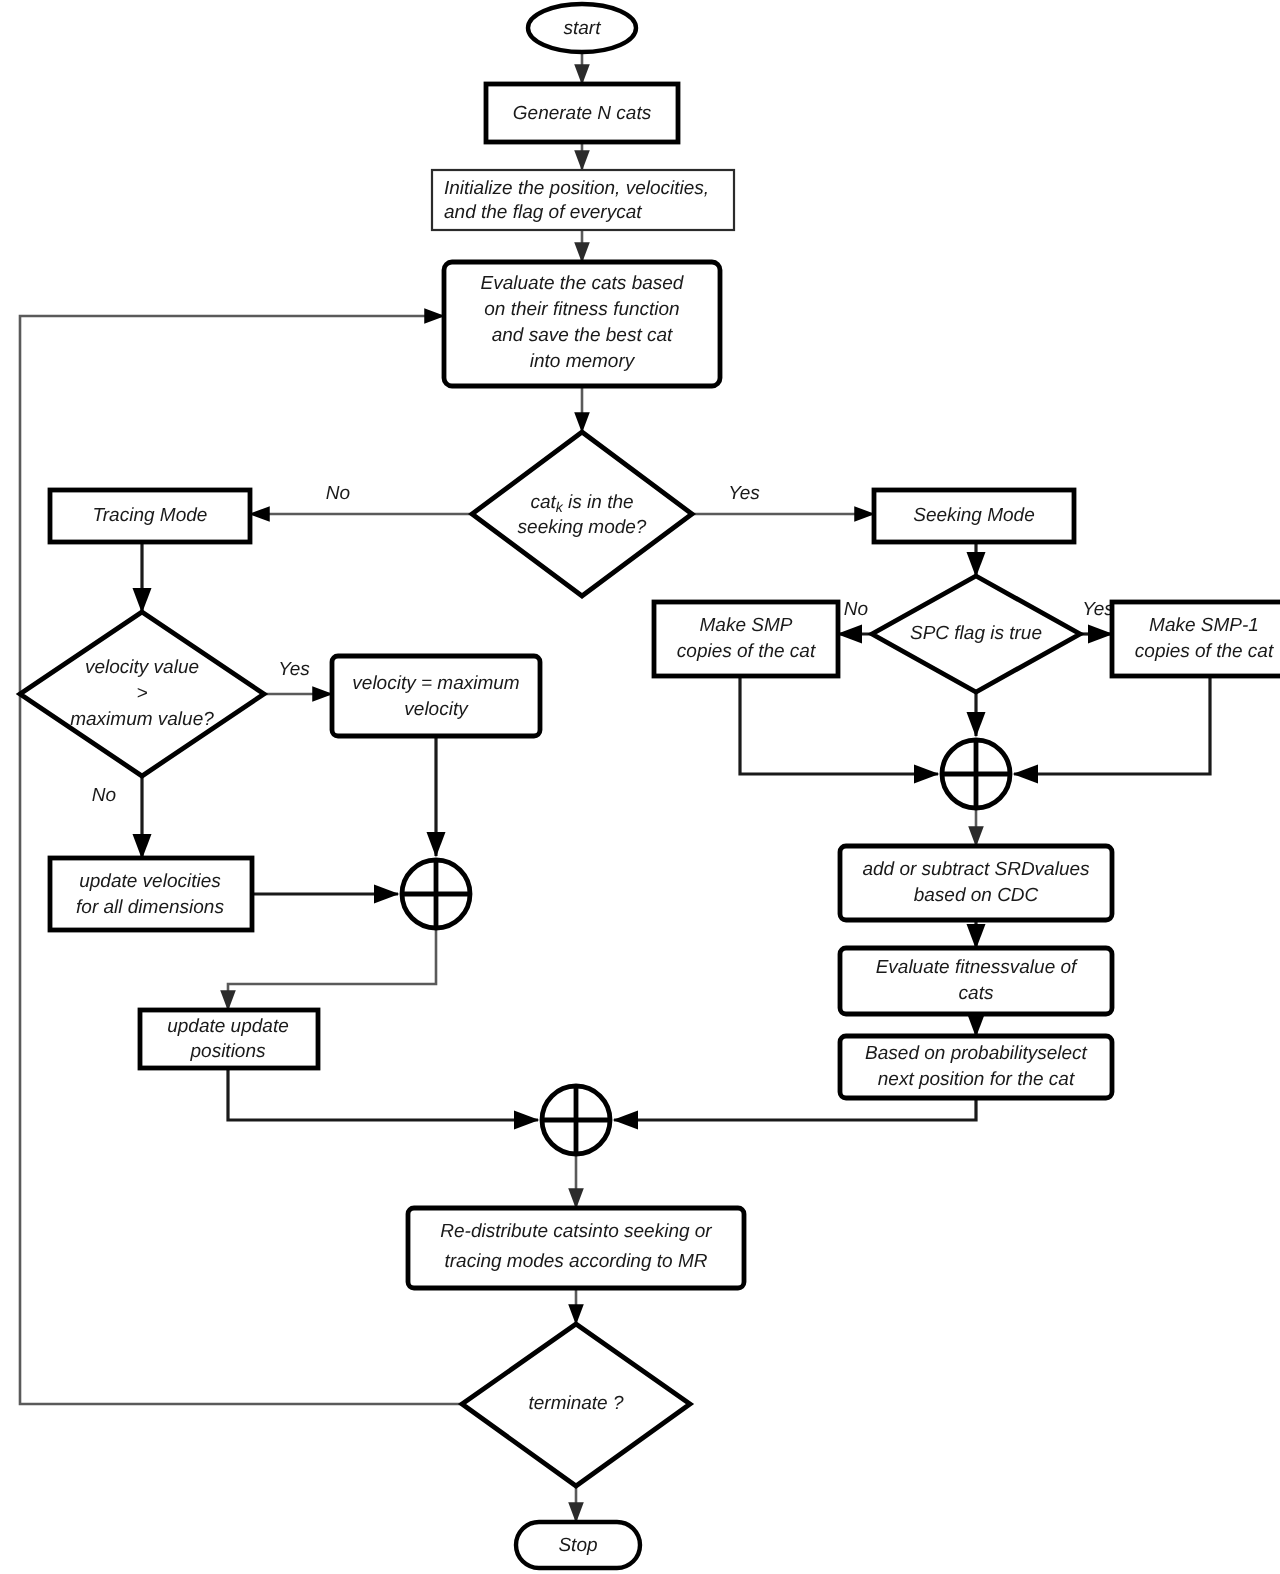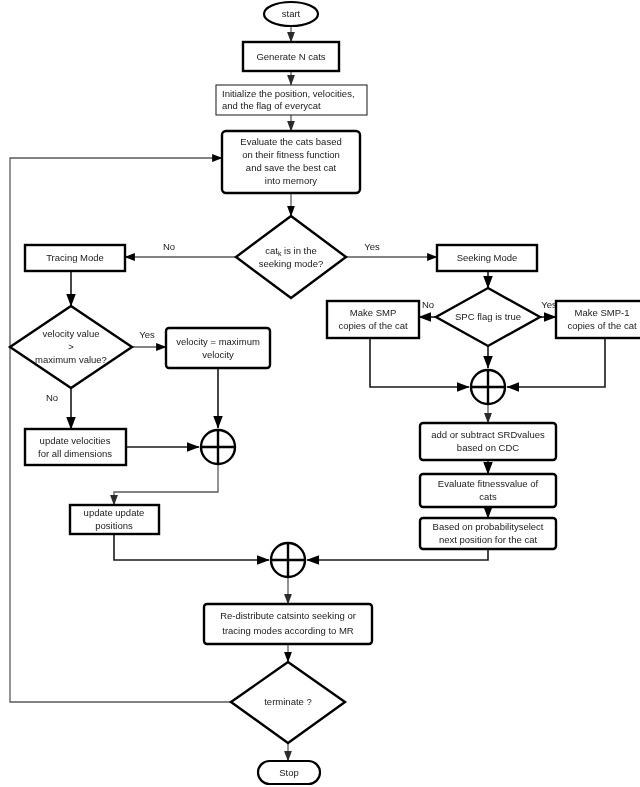--- a/index.html
+++ b/index.html
@@ -9,20 +9,21 @@
   }
   body {
     font-family: "Liberation Sans", sans-serif;
   }
   #canvas {
     position: relative;
     width: 640px;
     height: 787px;
     background: #ffffff;
     overflow: hidden;
+    font-style: italic;
   }
   svg.layer {
     position: absolute;
     left: 0;
     top: 0;
     width: 640px;
     height: 787px;
   }
   .node-text {
     font-family: "Liberation Sans", sans-serif;

